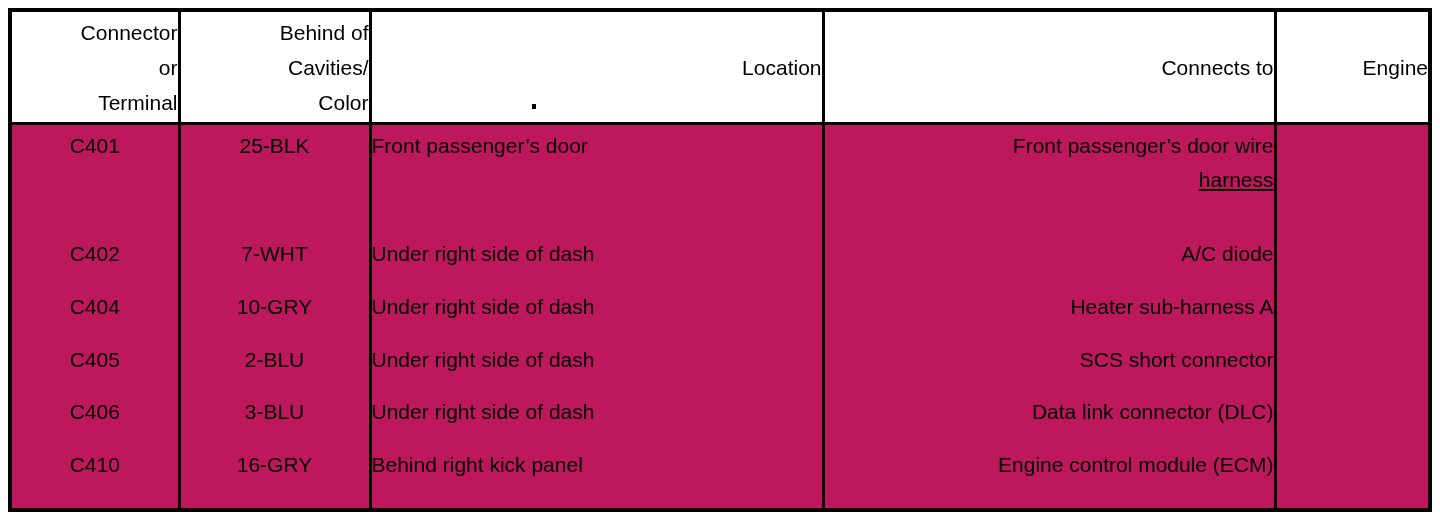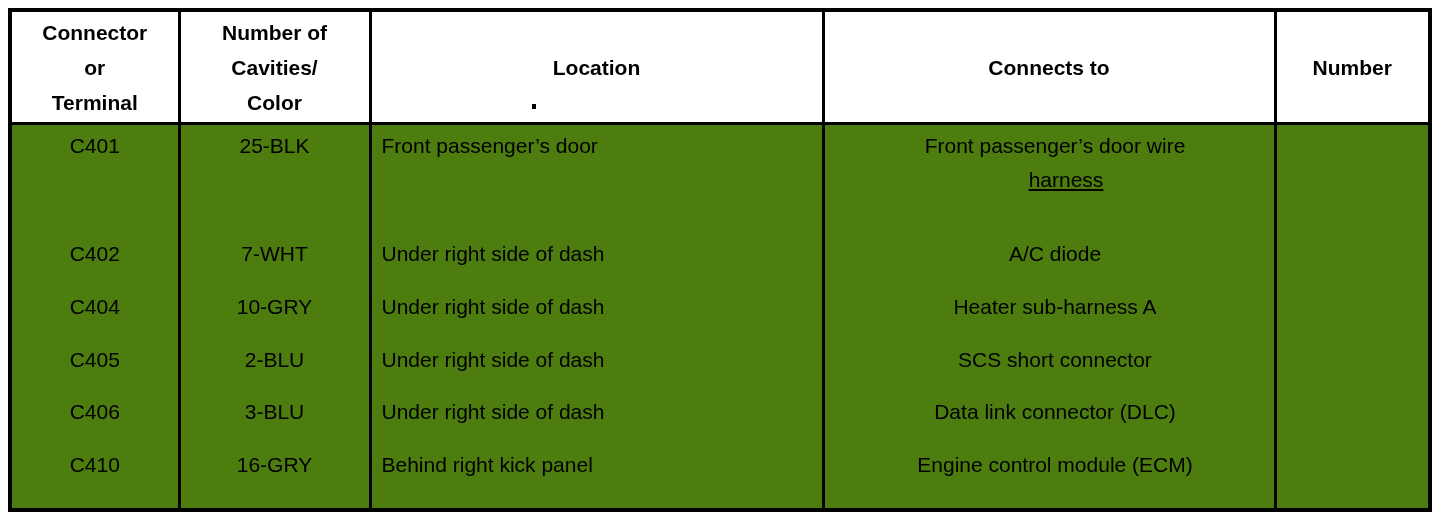--- a/index.html
+++ b/index.html
@@ -41,51 +41,51 @@
   #connector-table col.c-connector { width: 169px; }
   #connector-table col.c-cavities  { width: 191px; }
   #connector-table col.c-location  { width: 453px; }
   #connector-table col.c-connects  { width: 452px; }
   #connector-table col.c-notes     { width: 155px; }
 
   
   thead th {
     border-right: 3px solid #000000;
     border-bottom: 3px solid #000000;
-    font-weight: bold;
+    font-weight: normal;
     font-size: 21px;
     line-height: 35px;
-    text-align: center;
+    text-align: right;
     vertical-align: middle;
     padding: 0;
     height: 110px;
     background: #ffffff;
   }
   thead th.last { border-right: none; }
 
   .hdr-stack { display: block; }
   .hdr-stack span { display: block; }
 
   
   tbody td {
     border-right: 3px solid #000000;
     padding: 0;
     font-size: 21px;
     line-height: 34px;
     vertical-align: top;
-    background: #4d7c0f;
+    background: #be185d;
   }
   tbody td.last { border-right: none; }
 
   tbody td.col-connector,
   tbody td.col-cavities {
     text-align: center;
   }
-  tbody td.col-location { text-align: left; padding-left: 10px; }
-  tbody td.col-connects { text-align: center; padding-left: 12px; }
+  tbody td.col-location { text-align: left; }
+  tbody td.col-connects { text-align: right; padding-left: 12px; }
   tbody td.col-notes    { text-align: left; }
 
   tbody tr.row-tall td { height: 68px; }
   tbody tr td { height: 34px; }
 
   
   tbody tr:first-child td { padding-top: 4px; }
   tbody tr:last-child  td { padding-bottom: 4px; }
 
   .wrap-line2 {
@@ -122,28 +122,28 @@
       <tr>
         <th class="col-connector">
           <span class="hdr-stack">
             <span>Connector</span>
             <span>or</span>
             <span>Terminal</span>
           </span>
         </th>
         <th class="col-cavities">
           <span class="hdr-stack">
-            <span>Number of</span>
+            <span>Behind of</span>
             <span>Cavities/</span>
             <span>Color</span>
           </span>
         </th>
         <th class="col-location">Location</th>
         <th class="col-connects">Connects to</th>
-        <th class="col-notes last">Number</th>
+        <th class="col-notes last">Engine</th>
       </tr>
     </thead>
 
     <tbody>
 
       <tr class="row-tall">
         <td class="col-connector">C401</td>
         <td class="col-cavities">25-BLK</td>
         <td class="col-location">Front passenger’s door</td>
         <td class="col-connects">

